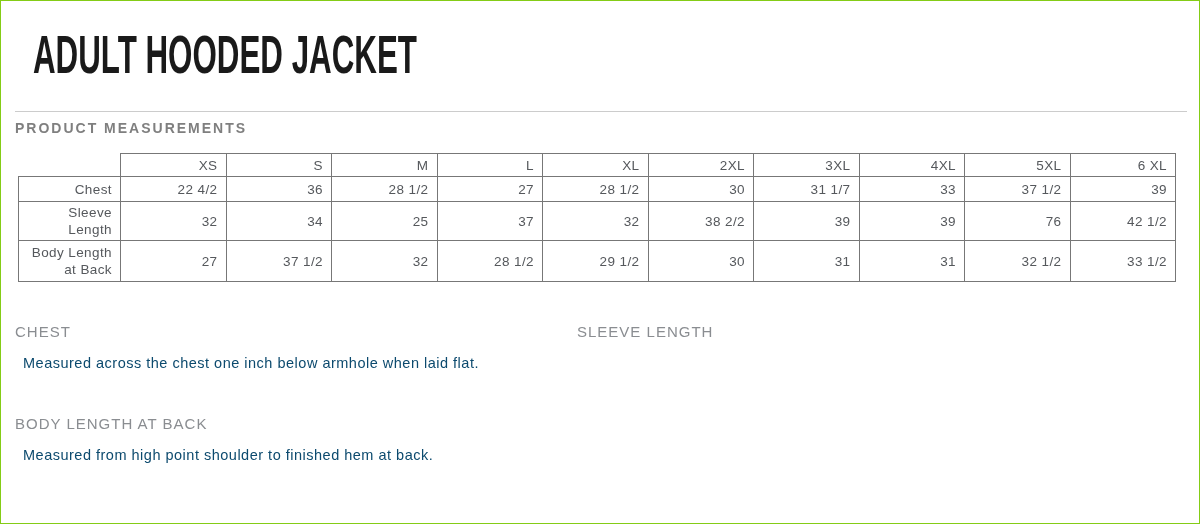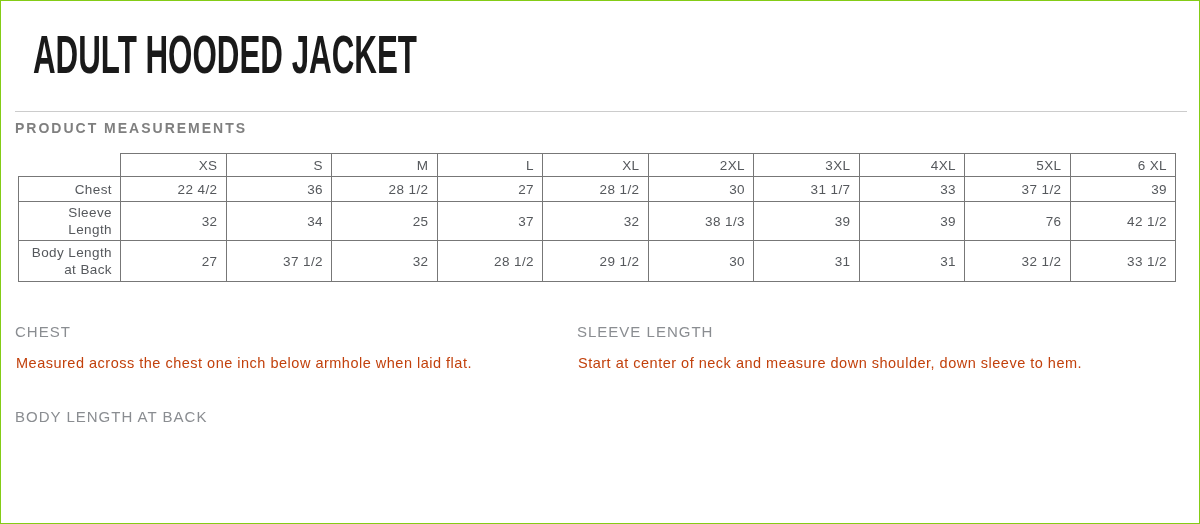--- a/index.html
+++ b/index.html
@@ -102,25 +102,25 @@
   }
   .definition .term {
     margin: 0 0 8px 0;
     font-size: 15px;
     font-weight: 400;
     letter-spacing: 1px;
     line-height: 18px;
     color: #8a8d91;
   }
   .definition .description {
-    margin: 1px;
+    margin: 8px;
     font-size: 14.5px;
     letter-spacing: 0.5px;
     line-height: 28px;
-    color: #c2410c;
+    color: #0c4a6e;
   }
 </style>
 </head>
 <body>
 
 <div class="page">
 
   <h1 class="title">ADULT HOODED JACKET</h1>
 
   <div class="divider"></div>
@@ -168,21 +168,21 @@
         <td>37 1/2</td>
         <td>39</td>
       </tr>
       <tr class="row-sleeve">
         <td class="row-label">Sleeve Length</td>
         <td>32</td>
         <td>34</td>
         <td>25</td>
         <td>37</td>
         <td>32</td>
-        <td>38 1/3</td>
+        <td>38 2/2</td>
         <td>39</td>
         <td>39</td>
         <td>76</td>
         <td>42 1/2</td>
       </tr>
       <tr class="row-body">
         <td class="row-label">Body Length at Back</td>
         <td>27</td>
         <td>37 1/2</td>
         <td>32</td>
@@ -197,20 +197,20 @@
     </tbody>
   </table>
 
   <div class="definitions">
     <div class="definition">
       <p class="term">CHEST</p>
       <p class="description">Measured across the chest one inch below armhole when laid flat.</p>
     </div>
     <div class="definition">
       <p class="term">SLEEVE LENGTH</p>
-      <p class="description">Start at center of neck and measure down shoulder, down sleeve to hem.</p>
     </div>
     <div class="definition">
       <p class="term">BODY LENGTH AT BACK</p>
+      <p class="description">Measured from high point shoulder to finished hem at back.</p>
     </div>
   </div>
 
 </div>
 
 </body></html>

